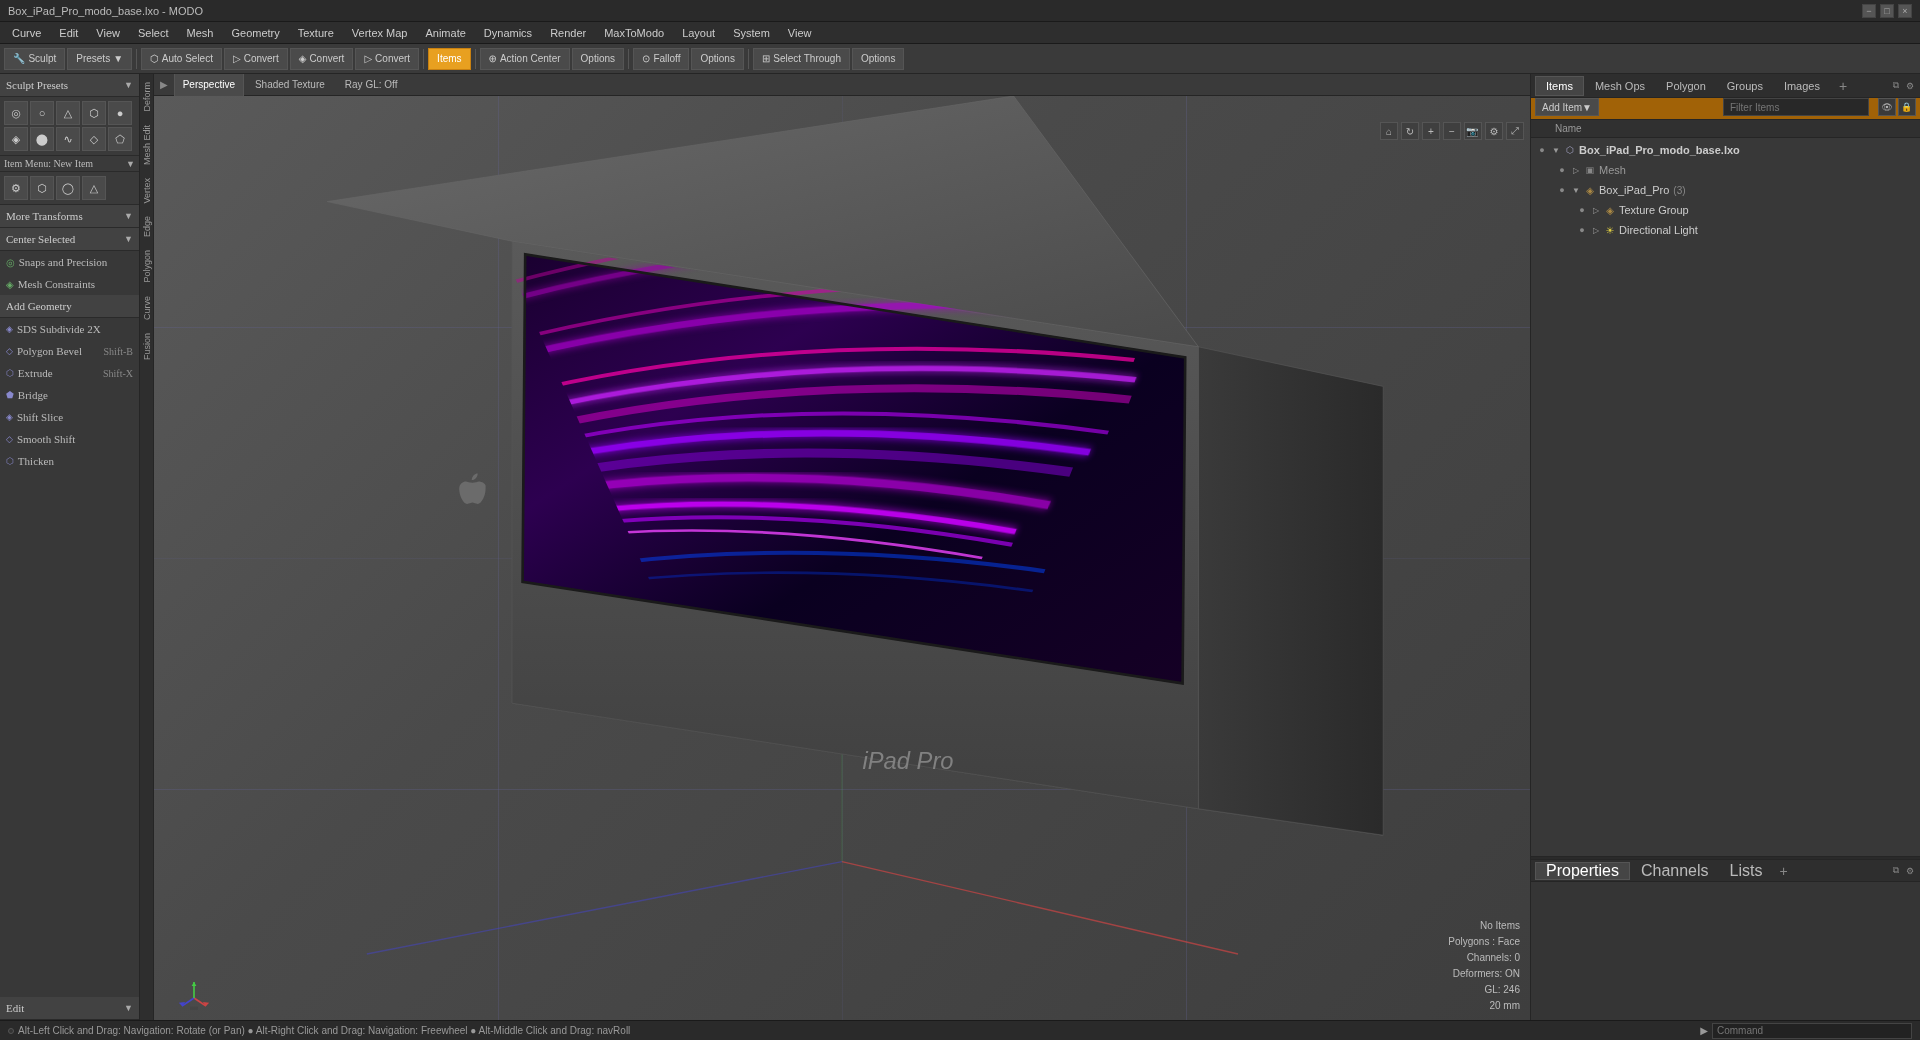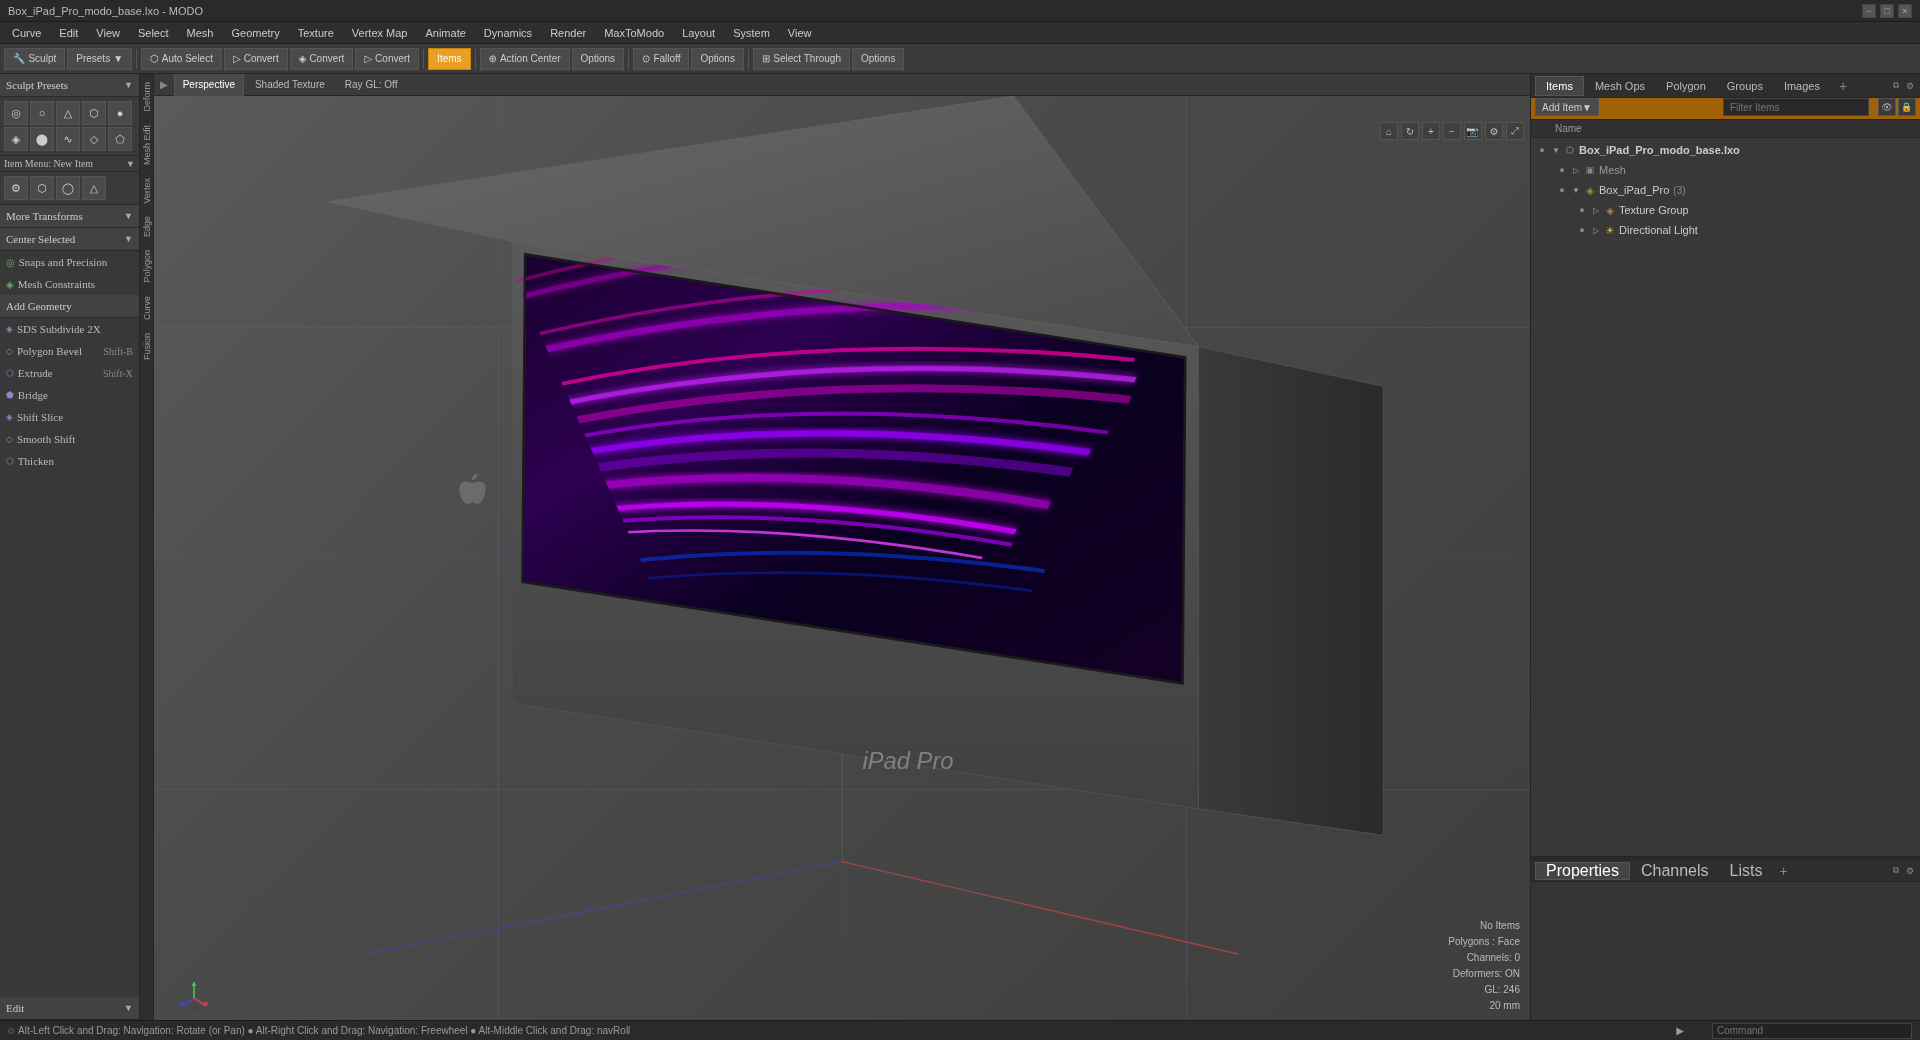--- a/index.html
+++ b/index.html
@@ -877,15 +877,15 @@
   </div>
 </div>
 
 <div id="statusbar">
   <div id="statusbar-left">
     <span class="status-dot dark"></span>
     <span>Alt-Left Click and Drag: Navigation: Rotate (or Pan)  ●  Alt-Right Click and Drag: Navigation: Freewheel  ●  Alt-Middle Click and Drag: navRoll</span>
   </div>
   <div id="statusbar-right">
     <span style="cursor:pointer;">▶</span>
-    <input class="command-input" id="command-input" type="text" style="width: 200px; height: 16px; background: rgb(34, 34, 34); border: 1px solid rgb(68, 68, 68); color: rgb(204, 204, 204); font-size: 10px; padding: 0px 4px; margin-left: 24px;" placeholder="Command">
+    <input class="command-input" id="command-input" type="text" style="width: 200px; height: 16px; background: rgb(34, 34, 34); border: 1px solid rgb(68, 68, 68); color: rgb(204, 204, 204); font-size: 10px; padding: 0px 4px;" placeholder="Command">
   </div>
 </div>
 
 </body></html>

